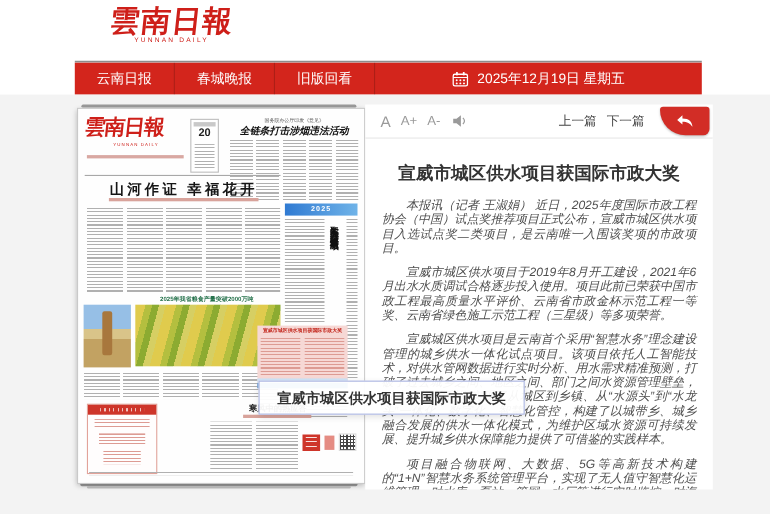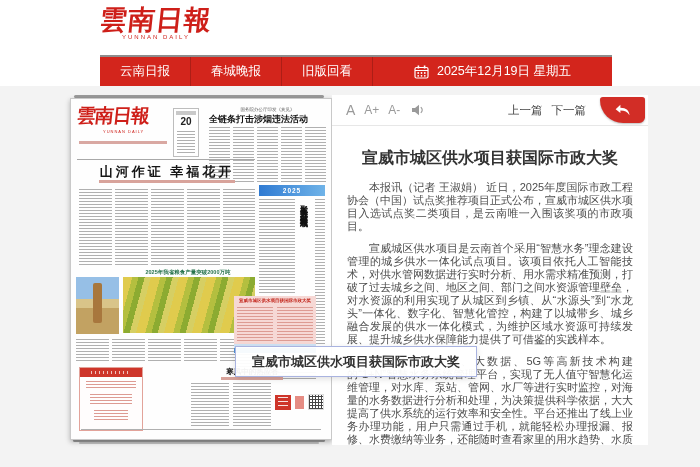--- a/index.html
+++ b/index.html
@@ -1,18 +1,18 @@
 <!DOCTYPE html>
 <html><head>
 <meta charset="utf-8">
 <style>
   html,body{margin:0;padding:0;}
   body{width:700px;height:467px;overflow:hidden;background:#ffffff;
        font-family:"Liberation Sans","DejaVu Sans",sans-serif;}
-  .container{margin-left:100px;width:512px;}
+  .container{margin-left:68px;width:570px;}
 
   
   .site-header{position:relative;height:55px;background:#fff;}
   .logo{position:absolute;left:100px;top:5px;cursor:pointer;}
   .logo-cn{font-family:"DejaVu Serif","Liberation Serif",serif;font-weight:bold;
            font-size:27px;color:#ce1f19;transform:skewX(-6deg);letter-spacing:1px;line-height:30px;}
   .logo-en{font-size:6px;color:#ce1f19;letter-spacing:2px;margin:-1px 0 0 22px;}
   .header-rule{height:2px;background:#8d8d8d;}
 
   
@@ -44,21 +44,21 @@
        mask-image:repeating-linear-gradient(90deg,#000 0 38px,transparent 38px 42px);}
   .p-mast{left:6px;top:4px;font-family:"DejaVu Serif","Liberation Serif",serif;font-weight:bold;
           font-size:19px;color:#ce1f19;transform:skewX(-6deg);letter-spacing:-1px;}
   .p-mast-sub{left:32px;top:30px;font-size:4px;color:#ce1f19;letter-spacing:1px;}
   .p-slogan{left:8px;top:42px;width:88px;height:3px;background:#d9a8a2;}
   .p-datebox{left:102px;top:9px;width:26px;height:49px;border:1px solid #bdbdbd;background:#fff;}
   .p-datebox .d-top{left:2px;top:2px;width:20px;height:4px;background:#c9c9c9;}
   .p-datebox .d-day{left:0;top:7px;width:100%;text-align:center;font-weight:bold;font-size:10px;color:#222;}
   .p-datebox .d-ft{left:3px;top:22px;width:18px;height:22px;}
   .p-kicker{left:138px;top:8px;width:117px;text-align:center;font-size:4.5px;color:#555;}
-  .p-h1{left:138px;top:14px;width:117px;text-align:left;font-weight:bold;font-size:9px;color:#111;white-space:nowrap;}
+  .p-h1{left:138px;top:14px;width:117px;text-align:center;font-weight:bold;font-size:9px;color:#111;white-space:nowrap;font-style:italic;}
   .p-colsA{left:138px;top:28px;width:117px;height:56px;}
   .p-hr{left:6px;top:60px;width:178px;height:1px;background:#a8a8a8;}
   .p-hmain{left:8px;top:64px;width:176px;text-align:center;font-weight:bold;font-size:13px;
            letter-spacing:3px;color:#151515;white-space:nowrap;}
   .p-hsub{left:28px;top:81px;width:136px;height:3px;background:#d8a39b;}
   .p-main{left:8px;top:90px;width:176px;height:78px;}
   .p-banner{left:188px;top:86px;width:66px;height:11px;background:linear-gradient(90deg,#2f7ad2,#6fb3e8);
             color:#fff;font-weight:bold;font-size:6.5px;text-align:center;line-height:11px;letter-spacing:1px;}
   .p-colC{left:188px;top:100px;width:36px;height:94px;}
   .p-vh{left:226px;top:100px;height:96px;writing-mode:vertical-rl;font-weight:bold;font-size:8px;
@@ -105,21 +105,21 @@
   .tb-audio{margin-left:2px;cursor:pointer;line-height:0;}
   .tb-spacer{flex:1;}
   .tb-link{color:#444;font-size:11.5px;cursor:pointer;margin-left:9px;}
   .tb-gap{width:48px;}
   .ribbon{position:absolute;right:3px;top:2px;width:45px;height:26px;background:#d22d26;
           border-radius:3px 3px 6px 24px;display:flex;align-items:center;justify-content:center;
           cursor:pointer;box-shadow:0 1px 2px rgba(0,0,0,.25);}
   .art-title{margin-top:22px;text-align:center;font-size:16px;font-weight:bold;color:#333;}
   .art-body{padding:12px 15px 0;}
   .art-body p{margin:0 0 9px;font-size:11px;line-height:13px;color:#4d4d4d;
-              text-align:justify;text-indent:2em;}
+              text-align:justify;text-indent:2em;font-style:italic;}
 
   
   .page-bar{position:absolute;left:68px;top:361px;width:304px;height:17px;background:#ececec;
             border-top:1px solid #dcdcdc;display:flex;align-items:center;font-size:11px;color:#444;
             padding:0 10px;box-sizing:border-box;}
   .pdf-icon{width:9px;height:10px;background:#d0241c;border-radius:1px;margin-left:5px;
             position:relative;display:inline-block;cursor:pointer;}
   .pdf-icon::after{content:"";position:absolute;right:0;top:0;width:0;height:0;
                    border-top:3px solid #fff;border-left:3px solid transparent;}
   .pb-next{margin-left:auto;cursor:pointer;}
@@ -243,20 +243,21 @@
         <span class="tb-gap"></span>
       </div>
       <div class="ribbon">
         <svg width="18" height="13" viewBox="0 0 20 15">
           <path d="M7 1 L1.5 6 L7 10.5 V7.6 C12 7.6 15 9.2 17.5 13 C17.2 8 14 4.4 7 4.4 Z" fill="#fff"></path>
         </svg>
       </div>
       <div class="art-title">宣威市城区供水项目获国际市政大奖</div>
       <div class="art-body">
         <p>本报讯（记者 王淑娟） 近日，2025年度国际市政工程协会（中国）试点奖推荐项目正式公布，宣威市城区供水项目入选试点奖二类项目，是云南唯一入围该奖项的市政项目。</p>
+        <p>宣威市城区供水项目于2019年8月开工建设，2021年6月出水水质调试合格逐步投入使用。项目此前已荣获中国市政工程最高质量水平评价、云南省市政金杯示范工程一等奖、云南省绿色施工示范工程（三星级）等多项荣誉。</p>
         <p>宣威城区供水项目是云南首个采用“智慧水务”理念建设管理的城乡供水一体化试点项目。该项目依托人工智能技术，对供水管网数据进行实时分析、用水需求精准预测，打破了过去城乡之间、地区之间、部门之间水资源管理壁垒，对水资源的利用实现了从城区到乡镇、从“水源头”到“水龙头”一体化、数字化、智慧化管控，构建了以城带乡、城乡融合发展的供水一体化模式，为维护区域水资源可持续发展、提升城乡供水保障能力提供了可借鉴的实践样本。</p>
         <p>项目融合物联网、大数据、5G等高新技术构建的“1+N”智慧水务系统管理平台，实现了无人值守智慧化运维管理，对水库、泵站、管网、水厂等进行实时监控，对海量的水务数据进行分析和处理，为决策提供科学依据，大大提高了供水系统的运行效率和安全性。平台还推出了线上业务办理功能，用户只需通过手机，就能轻松办理报漏、报修、水费缴纳等业务，还能随时查看家里的用水趋势、水质等情况，享受到了更加便捷的用水服务。</p>
       </div>
     </div>
 
 
     <div class="tooltip">宣威市城区供水项目获国际市政大奖</div>
 
   </div>
 </div>

